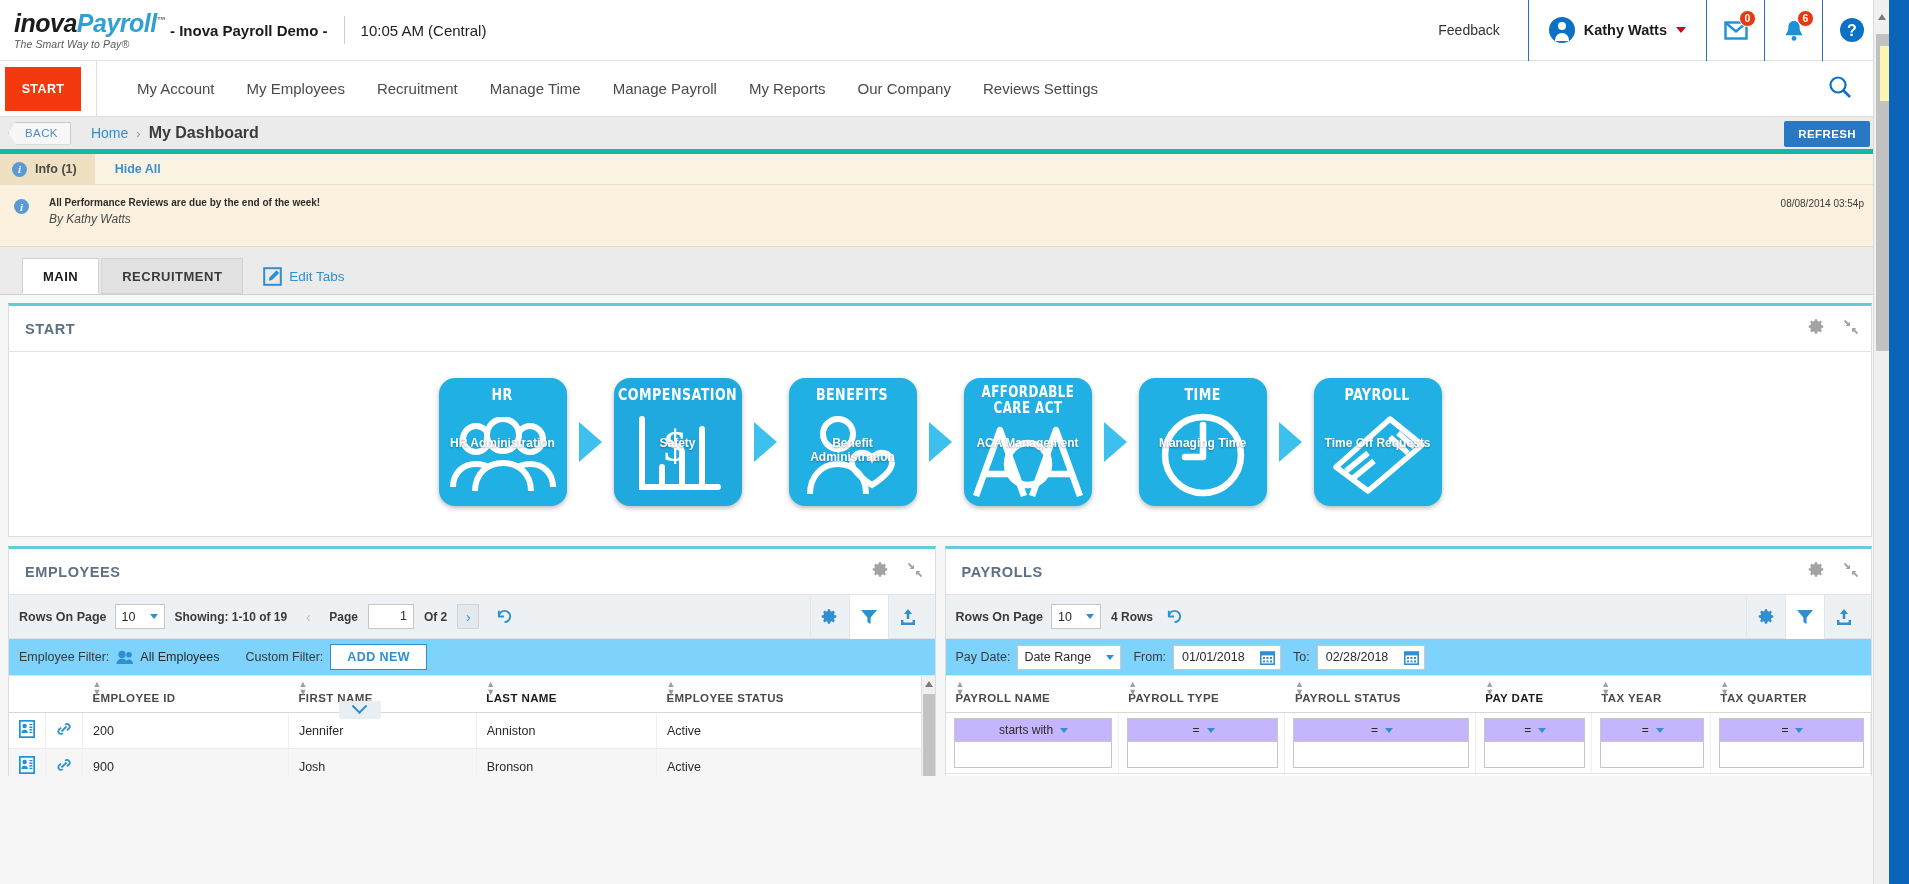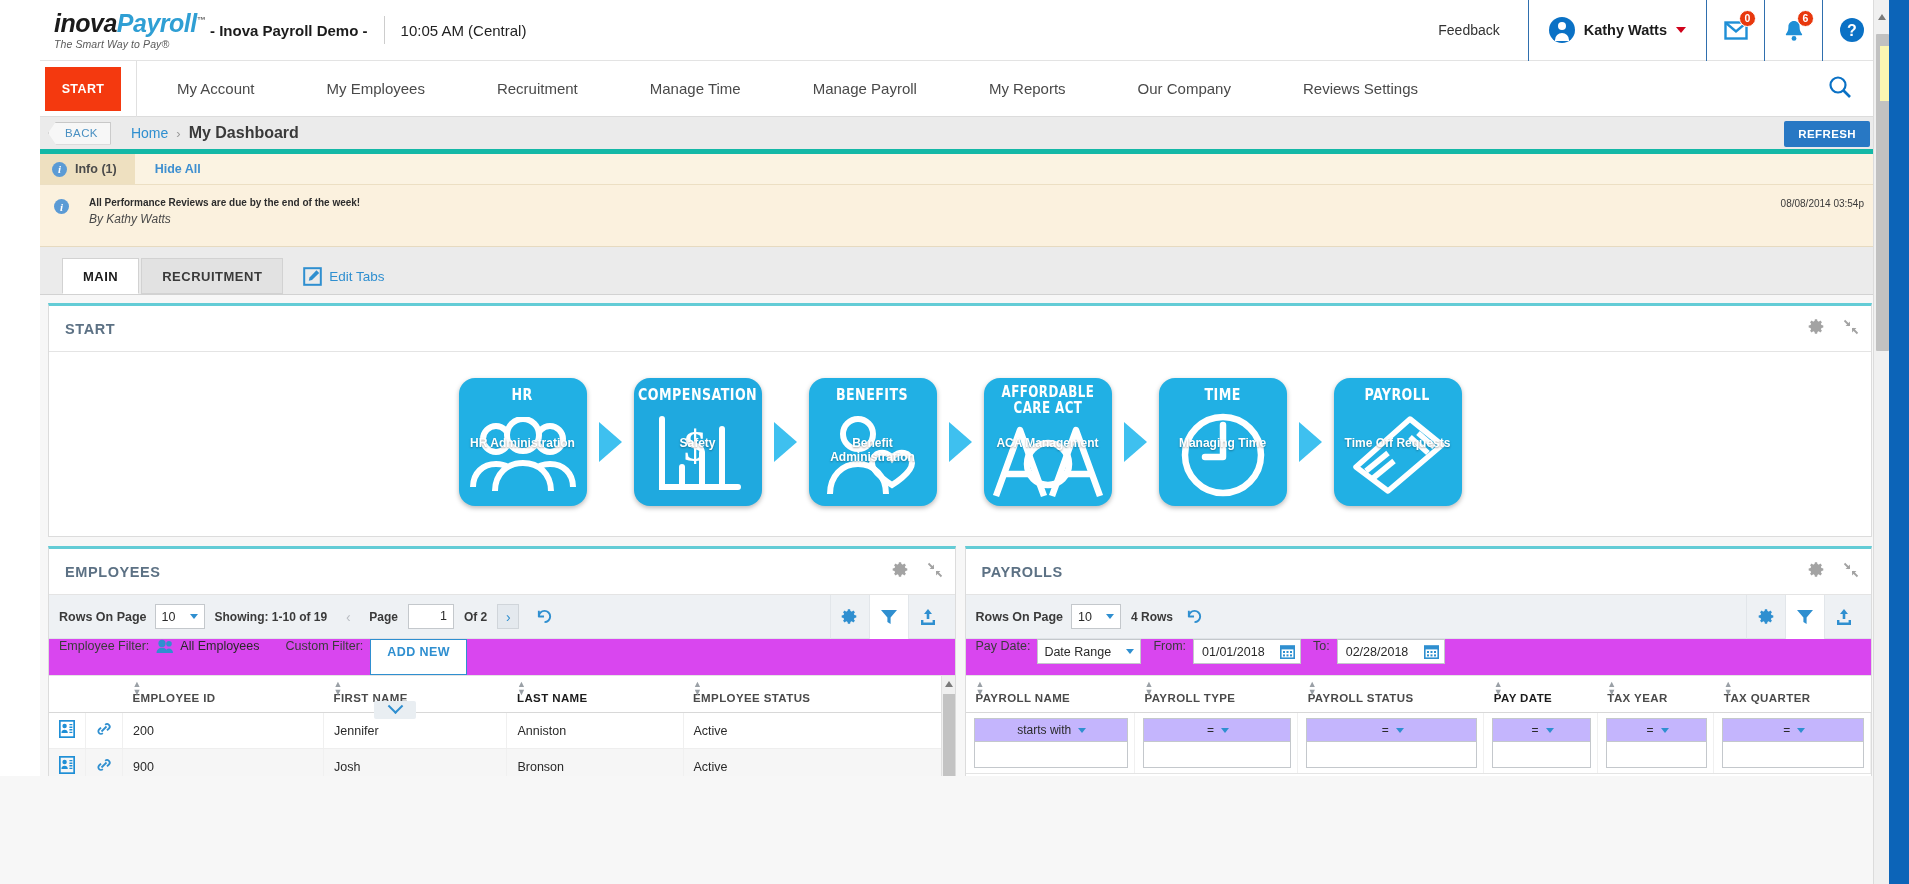--- a/index.html
+++ b/index.html
@@ -16,21 +16,20 @@
     width: 1909px; height: 884px;
     overflow: hidden;
     background: #f7f7f7;
   }
   .page {
     position: absolute;
     left: 0; top: 0;
     width: 1880px; height: 776px;
     background: #ffffff;
     overflow: hidden;
-    padding-left: 40px;
   }
 
   
   .topbar {
     height: 61px;
     display: flex;
     align-items: center;
     background: #fff;
     border-bottom: 1px solid #e3e3e3;
     position: relative;
@@ -96,21 +95,21 @@
     height: 56px; display: flex; align-items: center;
     background: #fff; border-bottom: 1px solid #dcdcdc; position: relative;
   }
   .start-btn {
     width: 76px; height: 44px; margin-left: 5px;
     background: #f4390f; color: #fff; font-size: 12.5px; font-weight: bold;
     display: flex; align-items: center; justify-content: center;
     letter-spacing: 0.4px; cursor: pointer;
   }
   .nav-div { width: 1px; height: 56px; background: #e0e0e0; margin-left: 15px; }
-  .nav-items { display: flex; align-items: center; margin-left: 24px; gap: 40px; }
+  .nav-items { display: flex; align-items: center; margin-left: 24px; }
   .nav-item {
     font-size: 15px; color: #4a4a4a; padding: 0 16px; cursor: pointer;
     white-space: nowrap;
   }
   .search-icon-nav {
     margin-left: auto; margin-right: 28px; cursor: pointer;
   }
 
   
   .crumbbar {
@@ -266,22 +265,22 @@
     line-height: 23px;
   }
   .gt-right { margin-left: auto; display: flex; align-items: stretch; height: 44px; }
   .gt-btn {
     width: 39px; display: flex; align-items: center; justify-content: center;
     cursor: pointer; border-left: 1px solid #e2e6ea;
   }
   .gt-btn.active { background: #fff; }
 
   .filtbar {
-    height: 37px; display: flex; padding: 0 10px;
-    border-bottom: 1px solid #e4e4e4; background: #d946ef;
+    height: 37px; display: flex; align-items: center; padding: 0 10px;
+    border-bottom: 1px solid #e4e4e4; background: #7dd3fc;
   }
   .fb-label { font-size: 12.5px; color: #3a3a3a; margin-right: 7px; }
   .fb-val { font-size: 12.5px; color: #2a2a2a; margin-right: 26px; }
   .add-new {
     border: 1px solid #2f8fd0; color: #2f8fd0; font-size: 12.5px; font-weight: bold;
     padding: 5px 16px; cursor: pointer; letter-spacing: 0.4px; background: #fff;
   }
   .date-input {
     height: 25px; min-width: 108px; background: #fff; border: 1px solid #c4c8cc;
     display: flex; align-items: center; justify-content: space-between;

